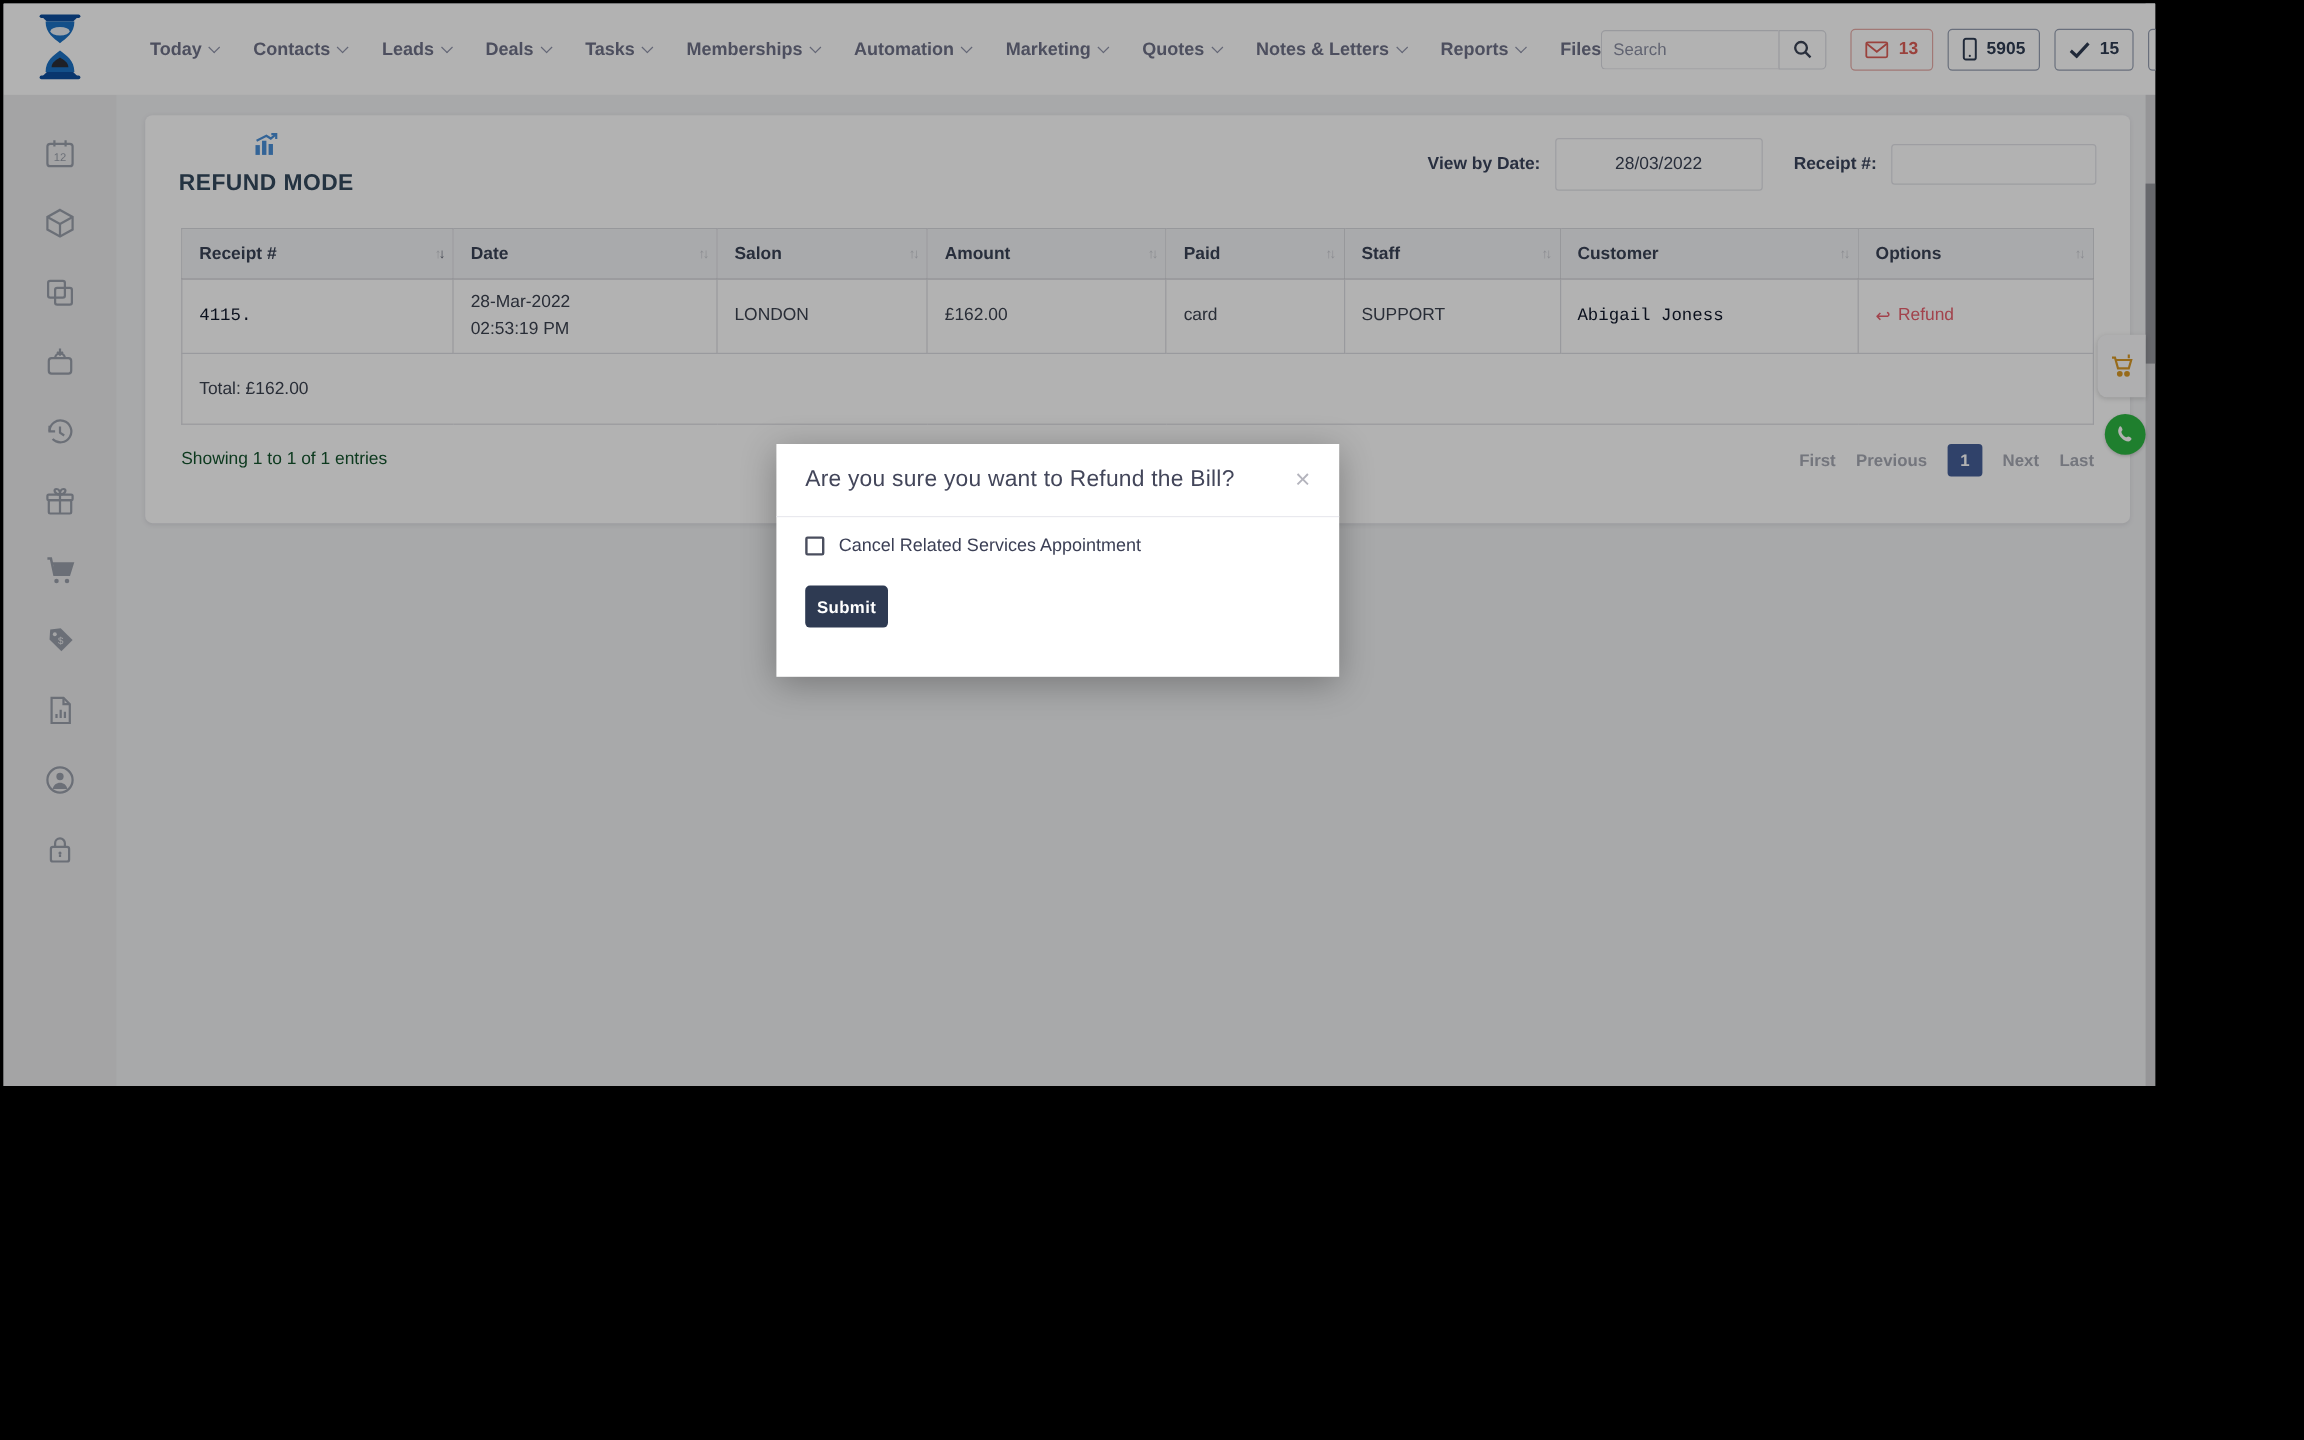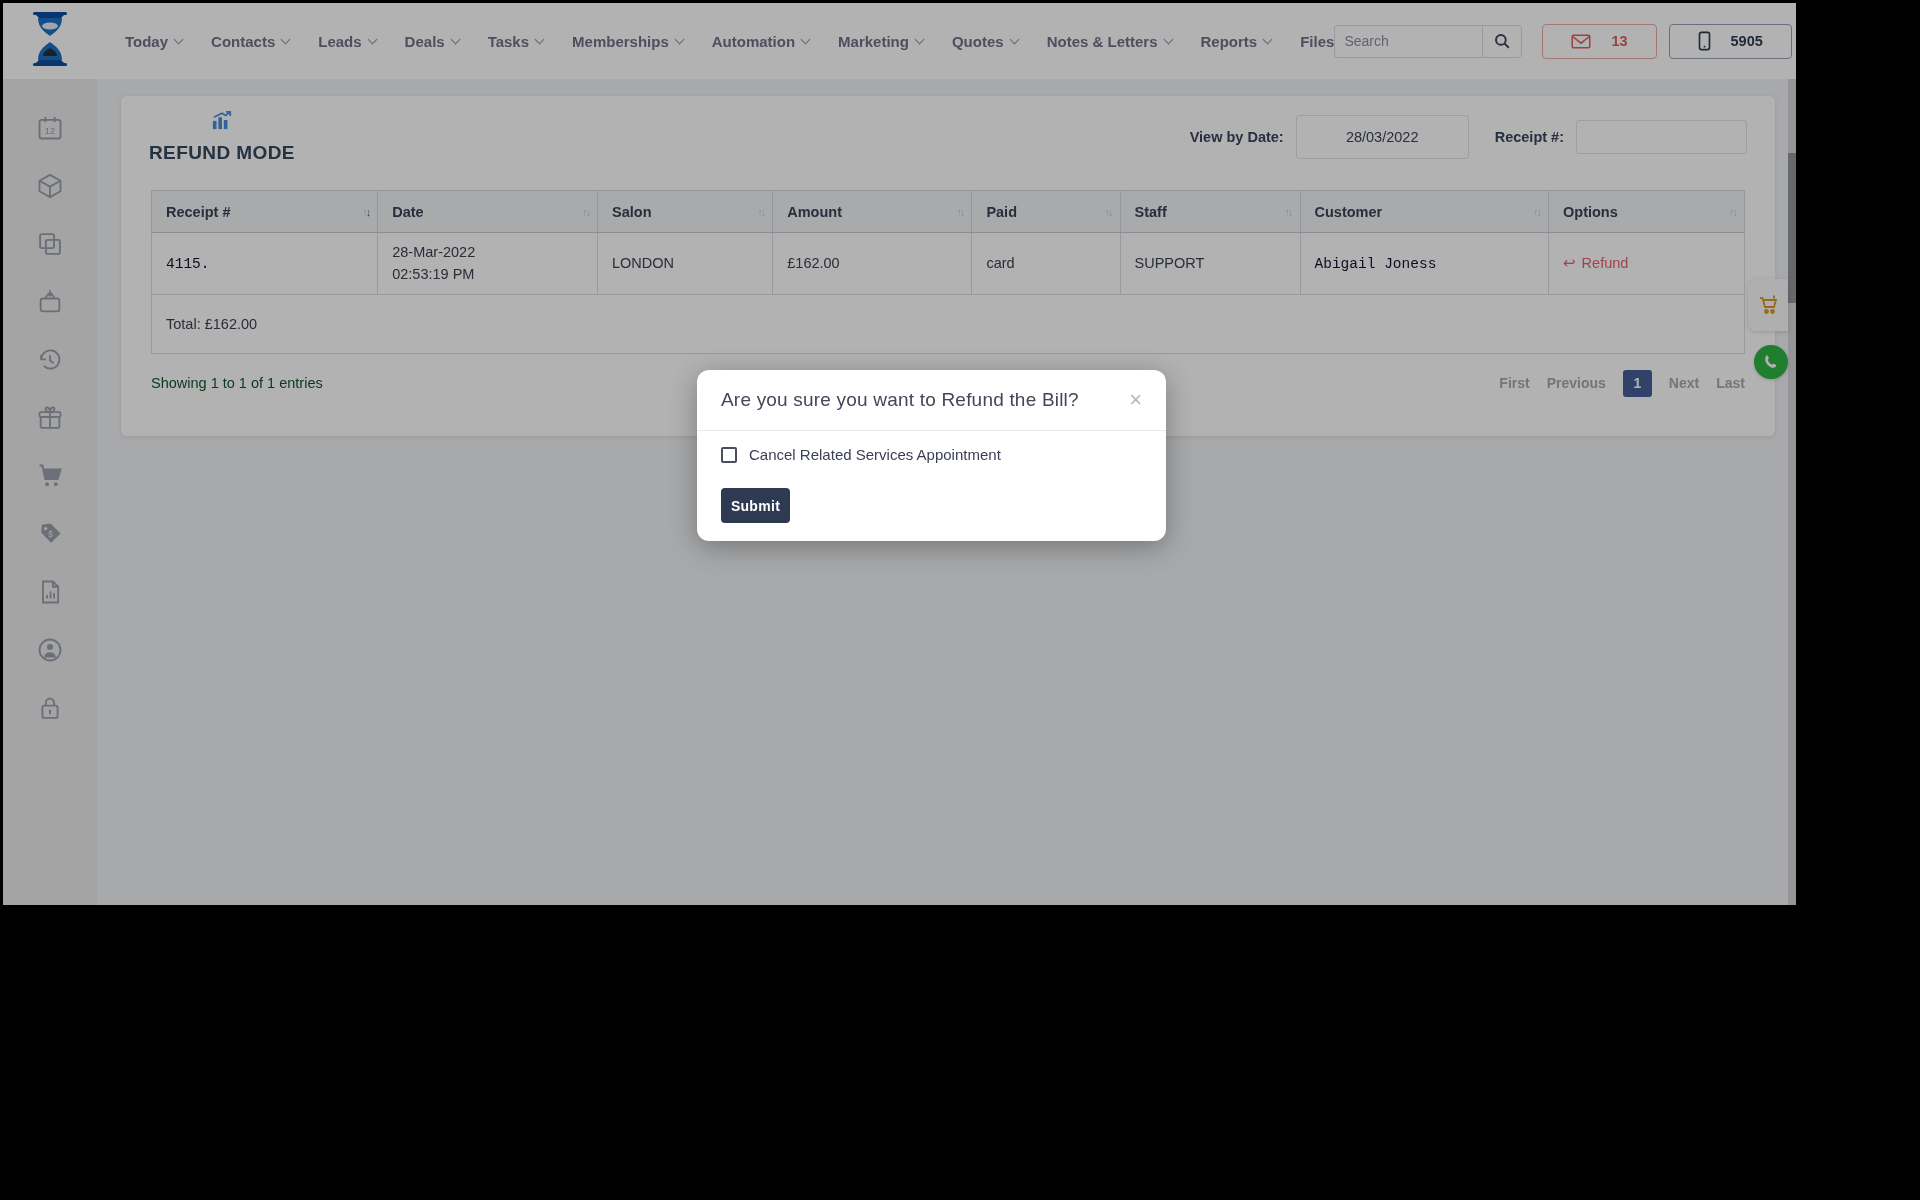--- a/index.html
+++ b/index.html
@@ -12,21 +12,21 @@
   .topnav { position:absolute; top:0; left:0; right:0; height:76px; background:#ffffff; display:flex; align-items:center; z-index:10; }
   .logo { margin-left:26px; flex:0 0 auto; }
   .menu { display:flex; margin-left:54px; gap:29px; align-items:center; color:#6f7288; font-size:15px; font-weight:bold; }
   .menu-item { display:flex; align-items:center; gap:7px; cursor:pointer; white-space:nowrap; }
   .chevron { width:7px; height:7px; border-right:1.6px solid #9094aa; border-bottom:1.6px solid #9094aa; transform:rotate(45deg); margin-top:-4px; }
   .nav-right { margin-left:auto; margin-right:20px; display:flex; align-items:center; gap:12px; }
   .search-group { display:flex; margin-right:8px; }
   .search-input { width:148px; height:33px; border:1px solid #dcdde3; border-right:none; border-radius:4px 0 0 4px; padding:0 9px; font-size:14px; color:#555; outline:none; background:#fff; }
   .search-input::placeholder { color:#8b8fa3; }
   .search-btn { width:40px; height:33px; border:1px solid #dcdde3; border-radius:0 4px 4px 0; background:#fff; display:flex; align-items:center; justify-content:center; cursor:pointer; }
-  .badge { height:35px; border:1px solid; border-radius:4px; display:flex; align-items:center; gap:20px; padding:0 28px; font-size:14.5px; font-weight:bold; cursor:pointer; background:#fff; }
+  .badge { height:35px; border:1px solid; border-radius:4px; display:flex; align-items:center; gap:8px; padding:0 11px; font-size:14.5px; font-weight:bold; cursor:pointer; background:#fff; }
   .badge.red { color:#dd5f58; border-color:#e7aca8; }
   .badge.navy { color:#2e3c52; border-color:#97a0b2; }
   .help-btn { width:37px; height:35px; border:1px solid #97a0b2; border-radius:4px; background:#fff; display:flex; align-items:center; justify-content:center; cursor:pointer; }
 
   
   .sidebar { position:absolute; top:76px; left:0; width:94px; bottom:0; background:#ebebed; display:flex; flex-direction:column; align-items:center; padding-top:20px; z-index:5; }
   .side-slot { height:58px; display:flex; align-items:center; justify-content:center; width:100%; cursor:pointer; }
 
   
   .main { position:absolute; left:94px; top:76px; right:0; bottom:0; }
@@ -64,21 +64,21 @@
   .page-current { width:29px; height:27px; background:#455f99; color:#fff; border-radius:3px; display:flex; align-items:center; justify-content:center; cursor:pointer; }
 
   
   .scrollbar-track { position:absolute; right:0; top:0; bottom:0; width:8px; background:#d6d6d9; z-index:6; }
   .scrollbar-thumb { position:absolute; right:0; top:150px; width:8px; height:150px; background:#94959b; cursor:pointer; }
   .cart-widget { position:absolute; right:8px; top:276px; width:40px; height:52px; background:#fbfbfc; border-radius:8px 0 0 8px; box-shadow:0 1px 4px rgba(0,0,0,.15); display:flex; align-items:center; justify-content:center; cursor:pointer; z-index:7; }
   .whatsapp-widget { position:absolute; right:8px; top:342px; width:34px; height:34px; border-radius:50%; background:#2db742; display:flex; align-items:center; justify-content:center; cursor:pointer; z-index:7; box-shadow:0 1px 3px rgba(0,0,0,.2); }
 
   
   .backdrop { position:absolute; inset:0; background:rgba(0,0,0,.30); z-index:40; }
-  .modal { position:absolute; left:694px; top:367px; width:469px; height:171px; background:#fff; border-radius:12px; box-shadow:0 6px 28px rgba(0,0,0,.3); z-index:50; }
+  .modal { position:absolute; left:644px; top:367px; width:469px; height:194px; background:#fff; border-radius:0; box-shadow:0 6px 28px rgba(0,0,0,.3); z-index:50; }
   .modal-header { display:flex; align-items:center; justify-content:space-between; height:61px; padding:0 24px; border-bottom:1px solid #e9e9ee; }
   .modal-title { font-size:19px; color:#43465a; font-weight:500; letter-spacing:.2px; }
   .modal-close { font-size:22px; color:#b4b4bd; cursor:pointer; line-height:1; }
   .modal-body { padding:15px 24px 0 24px; }
   .check-row { display:flex; align-items:center; gap:12px; cursor:pointer; }
   .checkbox { width:16px; height:16px; border:2px solid #4a4e5e; border-radius:2px; background:#fff; flex:0 0 auto; }
   .check-label { font-size:15px; color:#3b3f55; }
   .submit-btn { margin-top:25px; width:69px; height:35px; background:#2e3a52; color:#fff; border:none; border-radius:4px; font-size:14px; font-weight:bold; letter-spacing:.3px; cursor:pointer; font-family:"Liberation Sans",sans-serif; }
 </style>
 </head>

